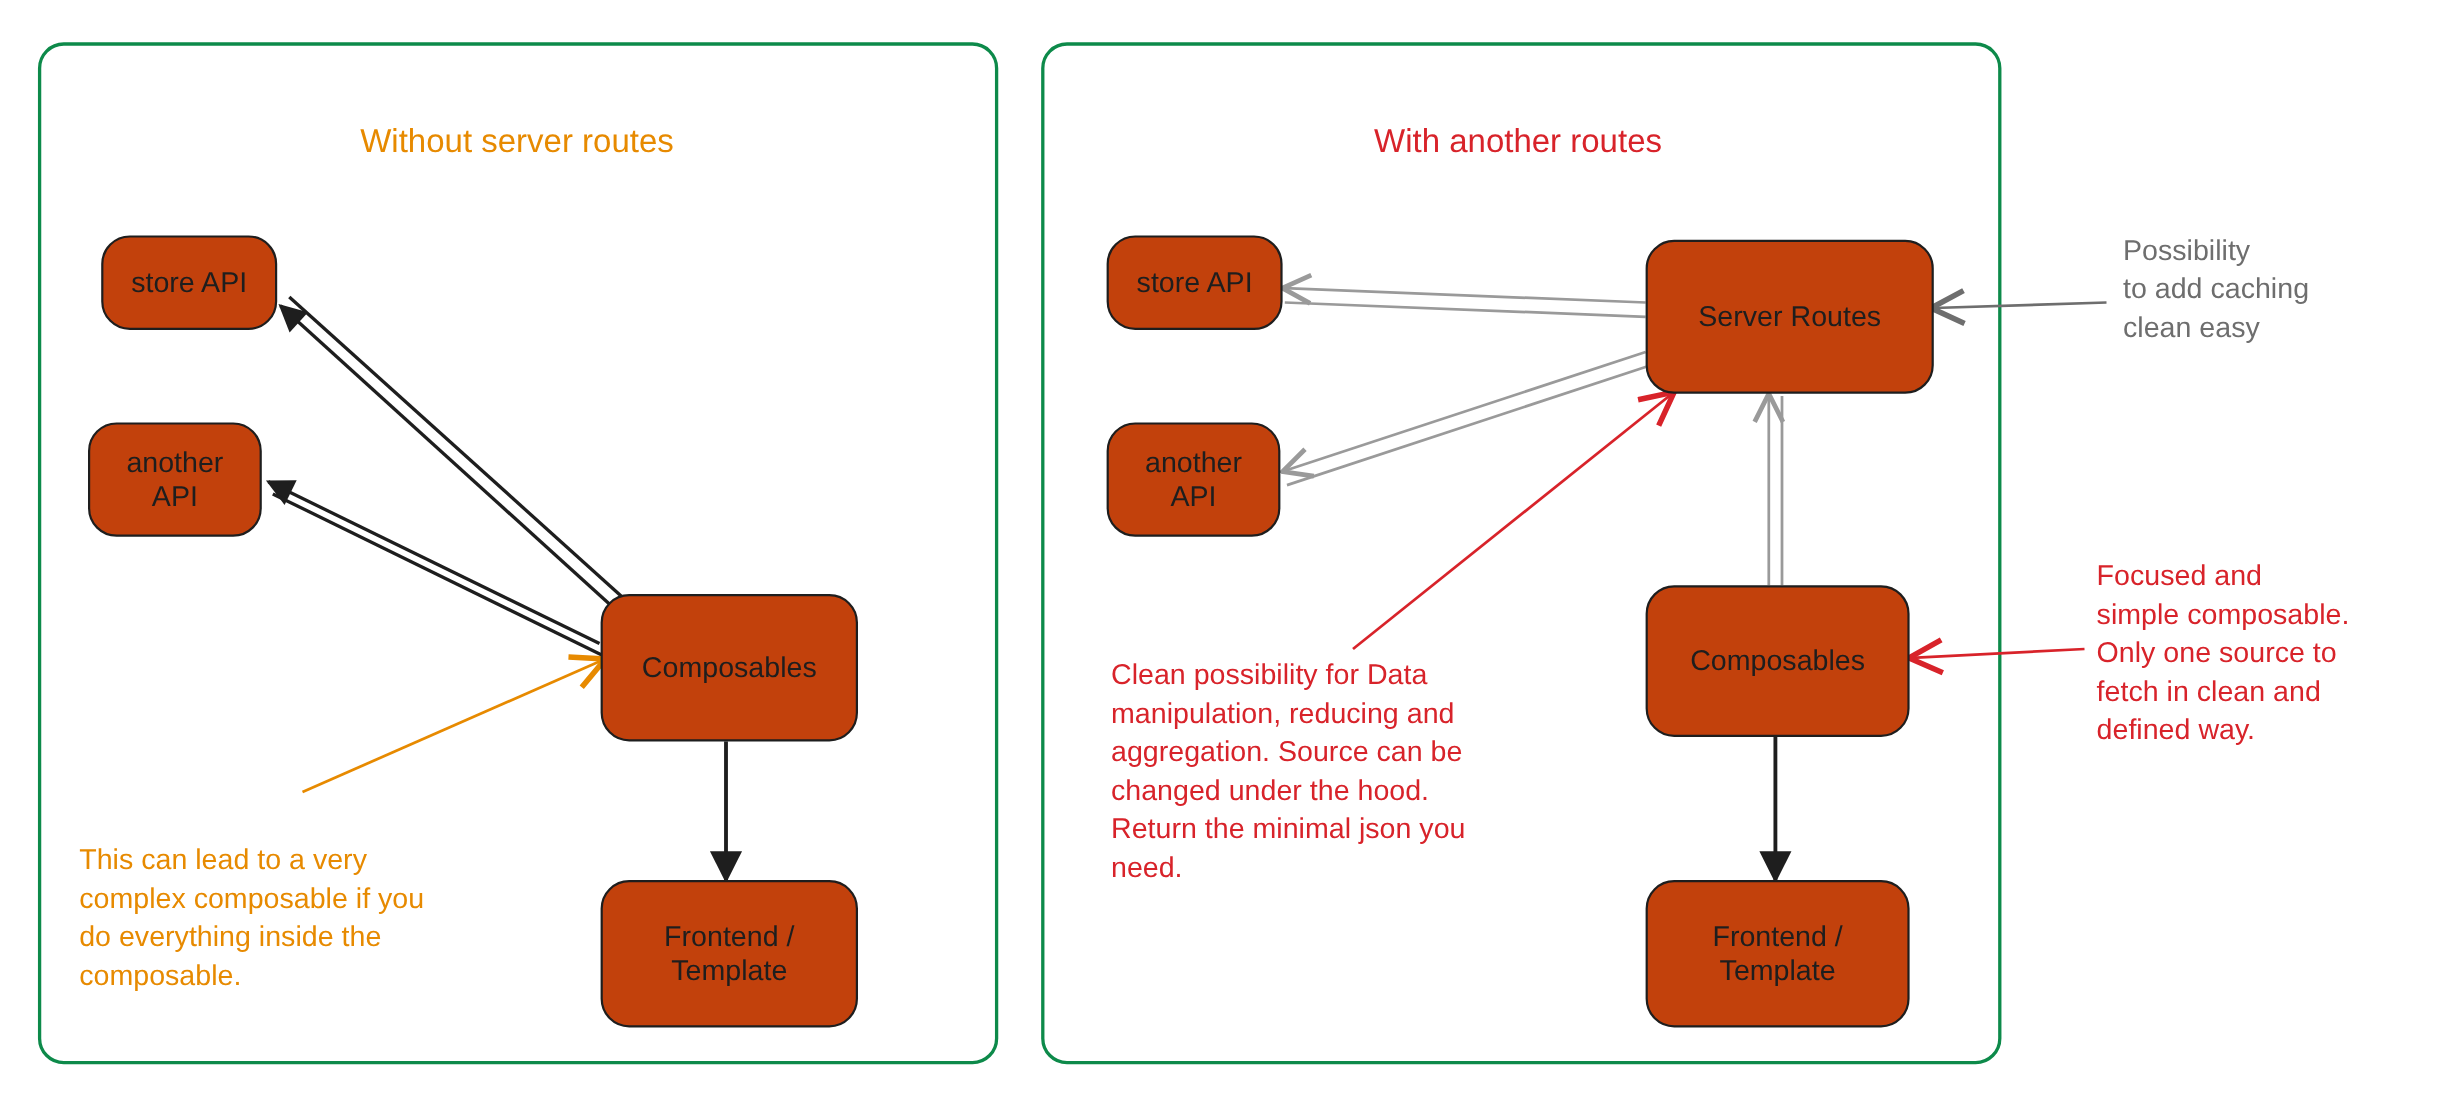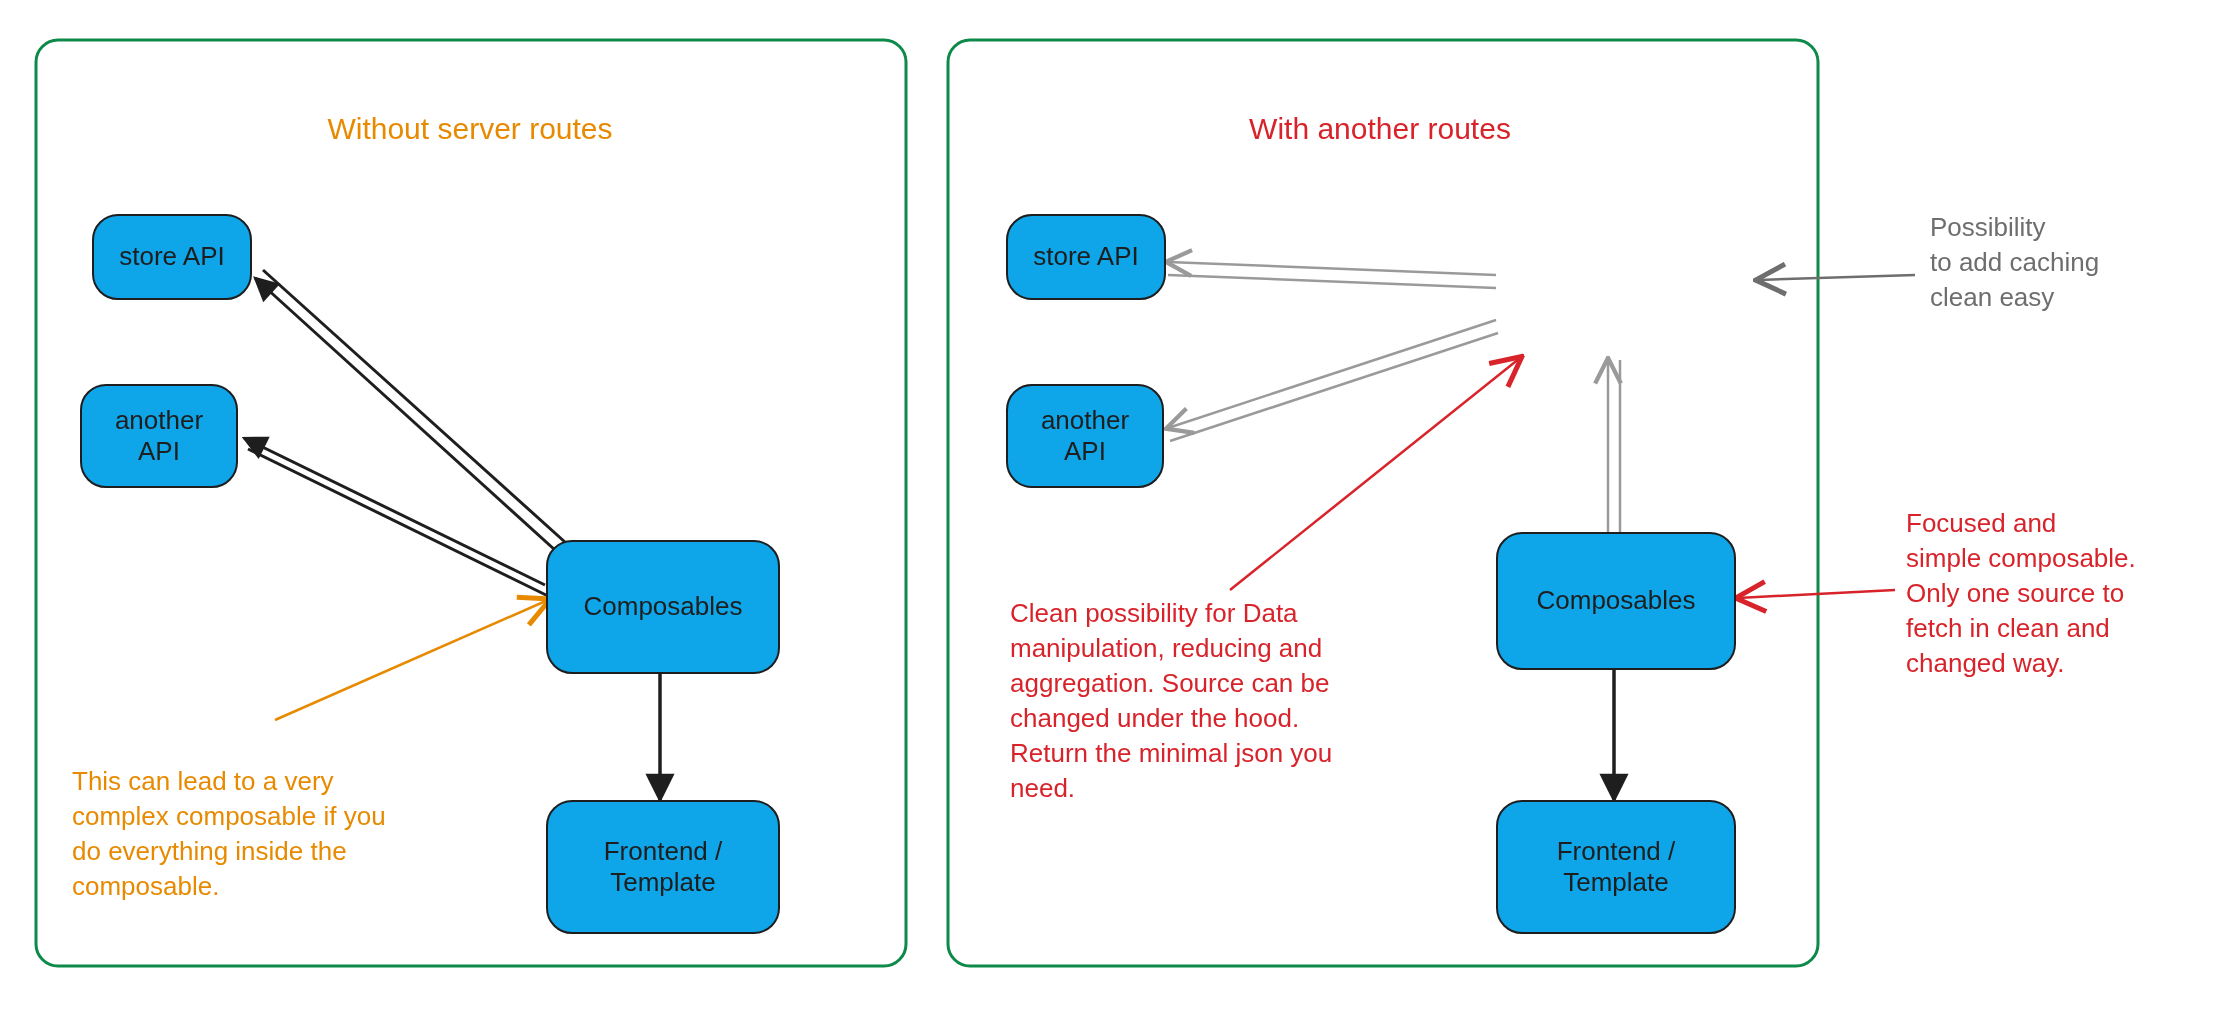--- a/index.html
+++ b/index.html
@@ -23,21 +23,21 @@
   .panel-title {
     position: absolute;
     font-size: 30px;
     text-align: center;
     width: 400px;
   }
   .node {
     position: absolute;
     border: 2.5px solid #1e1e1e;
     border-radius: 26px;
-    background: #0ea5e9;
+    background: #c2410c;
     display: flex;
     align-items: center;
     justify-content: center;
     text-align: center;
     font-size: 26px;
     color: #1e1e1e;
     padding: 6px 10px;
     line-height: 1.2;
   }
   .annotation {
@@ -131,20 +131,21 @@
   <div class="node" style="left:546px; top:540px; width:234px; height:134px;">Composables</div>
 
   <div class="node" style="left:546px; top:800px; width:234px; height:134px;">Frontend /
 Template</div>
 
   <div class="node" style="left:1006px; top:214px; width:160px; height:86px;">store API</div>
 
   <div class="node" style="left:1006px; top:384px; width:158px; height:104px;">another
 API</div>
 
+  <div class="node" style="left:1496px; top:218px; width:262px; height:140px;">Server Routes</div>
 
   <div class="node" style="left:1496px; top:532px; width:240px; height:138px;">Composables</div>
 
   <div class="node" style="left:1496px; top:800px; width:240px; height:134px;">Frontend /
 Template</div>
 
   <div class="annotation orange" style="left:72px; top:728px; width:420px;margin-top:36px;">This can lead to a very
 complex composable if you
 do everything inside the
 composable.</div>
@@ -153,19 +154,19 @@
 manipulation, reducing and
 aggregation. Source can be
 changed under the hood.
 Return the minimal json you
 need.</div>
 
   <div class="annotation red" style="left:1906px; top:506px; width:300px;">Focused and
 simple composable.
 Only one source to
 fetch in clean and
-changed way.</div>
+defined way.</div>
 
   <div class="annotation grey" style="left:1930px; top:210px; width:280px;">Possibility
 to add caching
 clean easy</div>
 
 </div>
 
 </body></html>

